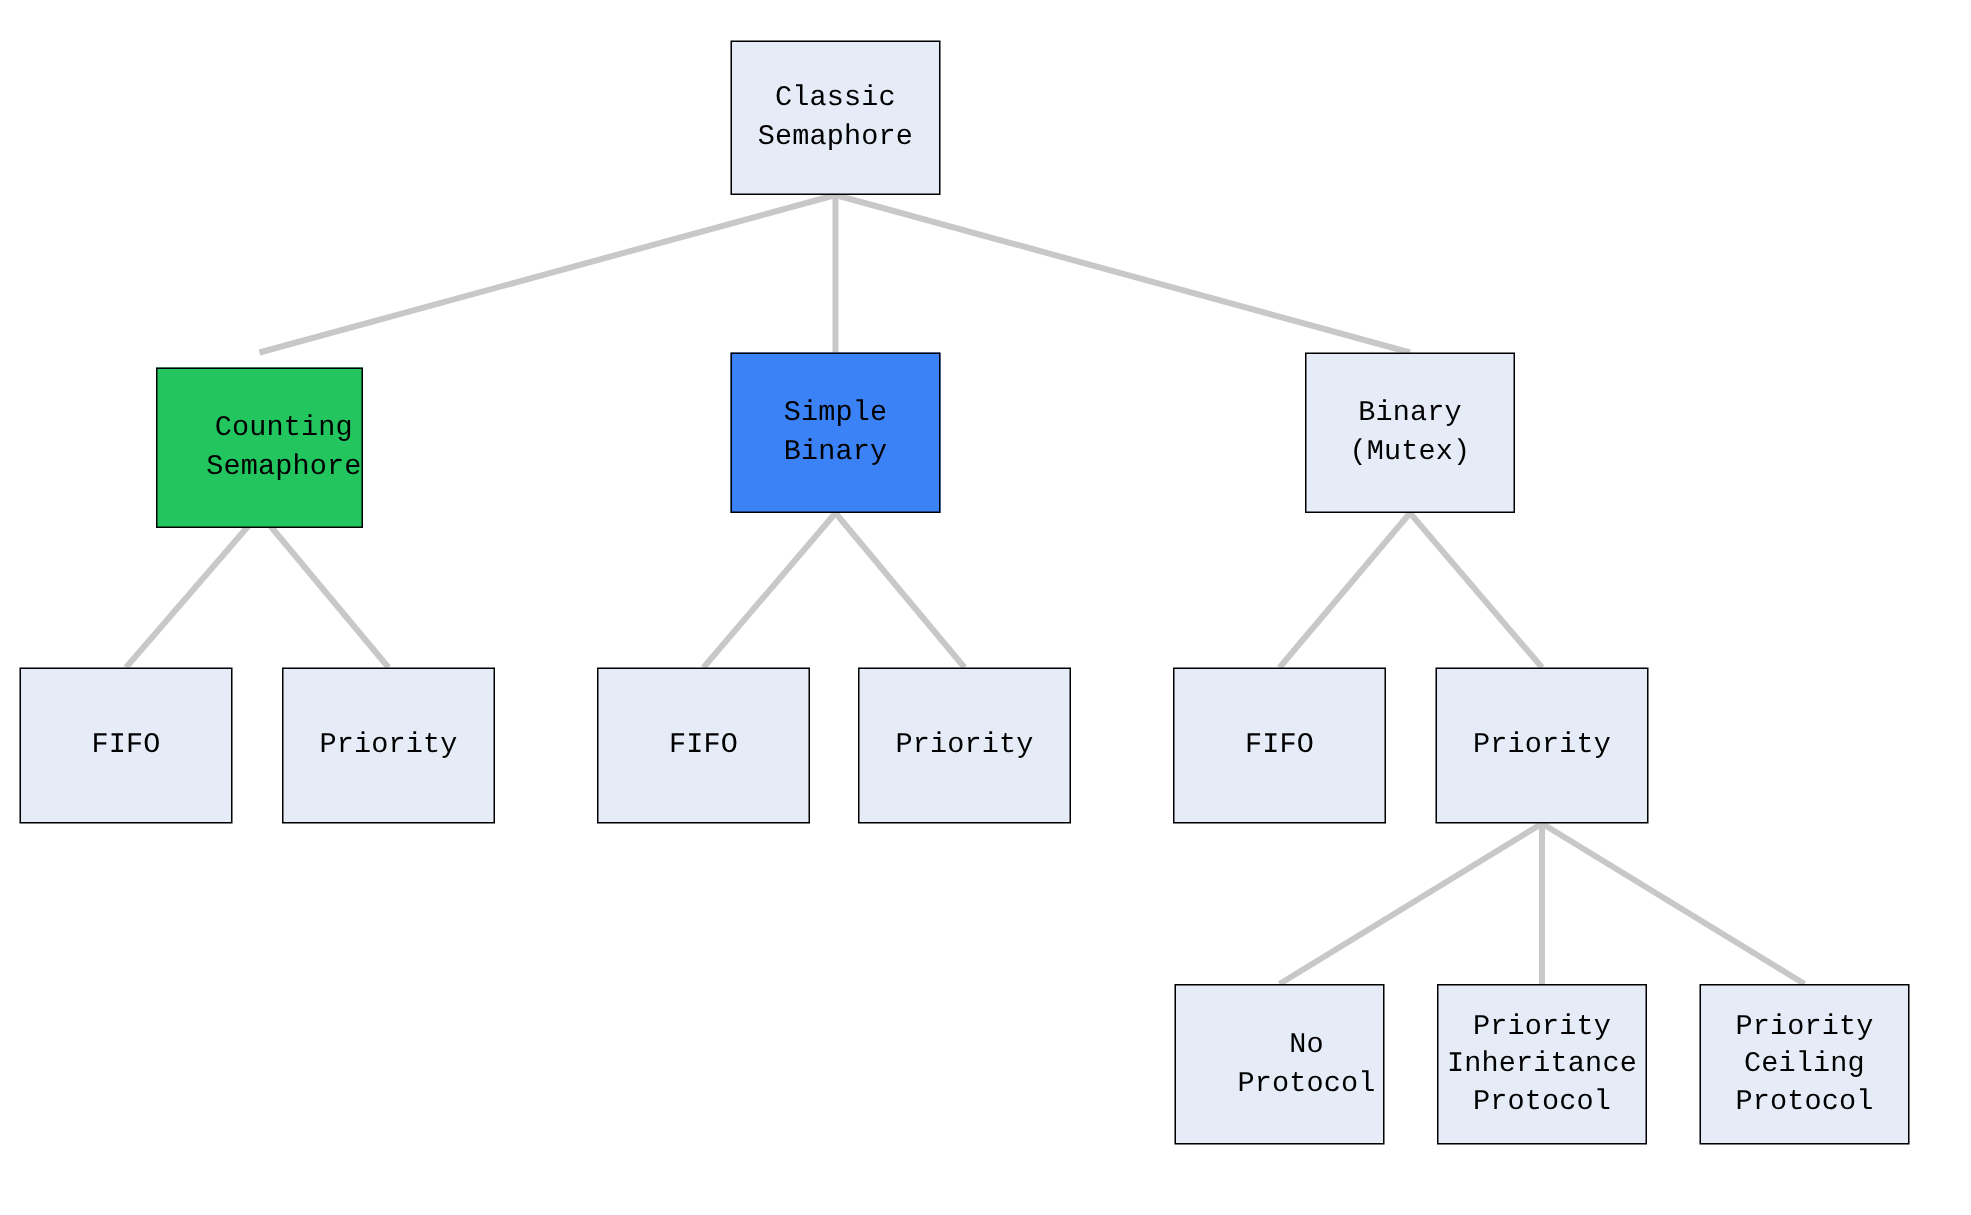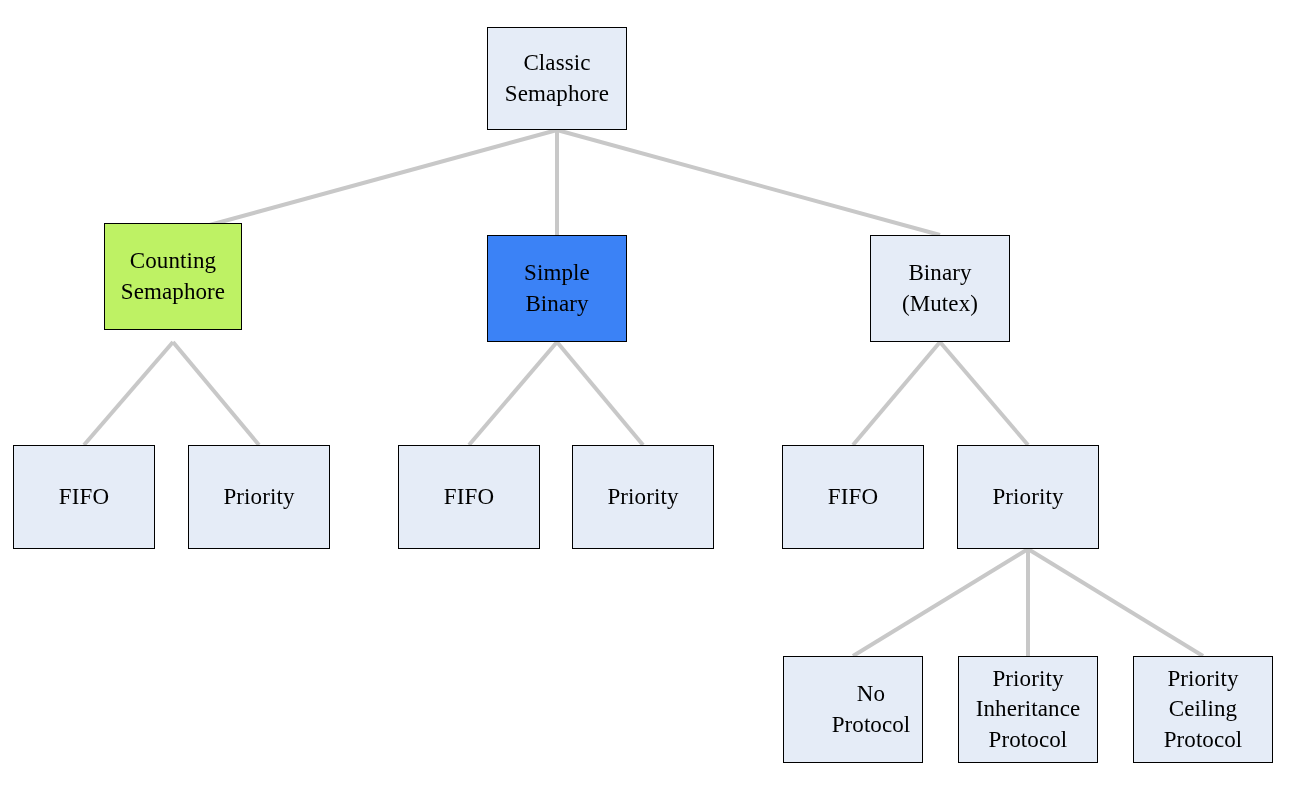--- a/index.html
+++ b/index.html
@@ -27,22 +27,22 @@
   .node {
     position: absolute;
     box-sizing: border-box;
     background: #e5ecf7;
     border: 1.5px solid #000000;
     display: flex;
     align-items: center;
     justify-content: center;
     text-align: center;
     color: #000000;
-    font-family: Liberation Serif, serif;
-    font-size: 23px;
+    font-family: Liberation Mono, monospace;
+    font-size: 19px;
     line-height: 1.32;
     letter-spacing: 0.1px;
     white-space: pre-line;
     z-index: 2;
   }
 </style>
 </head>
 <body>
 
 <div id="canvas">
@@ -56,21 +56,21 @@
       <line x1="557" y1="342" x2="643" y2="445" stroke="#c8c8c8" stroke-width="4" stroke-linecap="butt"></line>
       <line x1="940" y1="342" x2="853" y2="445" stroke="#c8c8c8" stroke-width="4" stroke-linecap="butt"></line>
       <line x1="940" y1="342" x2="1028" y2="445" stroke="#c8c8c8" stroke-width="4" stroke-linecap="butt"></line>
       <line x1="1028" y1="549" x2="853" y2="656" stroke="#c8c8c8" stroke-width="4" stroke-linecap="butt"></line>
       <line x1="1028" y1="549" x2="1028" y2="656" stroke="#c8c8c8" stroke-width="4" stroke-linecap="butt"></line>
       <line x1="1028" y1="549" x2="1203" y2="656" stroke="#c8c8c8" stroke-width="4" stroke-linecap="butt"></line>
     </svg>
   <div id="node-layer">
       <div class="node" style="left: 487px; top: 27px; width: 140px; height: 103px; background: rgb(229, 236, 247); border-color: rgb(0, 0, 0); color: rgb(0, 0, 0);"><span>Classic
 Semaphore</span></div>
-      <div class="node" style="left: 104px; top: 223px; width: 138px; height: 107px; background: #bef264; border-color: rgb(0, 0, 0); color: rgb(0, 0, 0);"><span>Counting
+      <div class="node" style="left: 104px; top: 245px; width: 138px; height: 107px; background: #22c55e; border-color: rgb(0, 0, 0); color: rgb(0, 0, 0); justify-content: flex-end;"><span>Counting
 Semaphore</span></div>
       <div class="node" style="left: 487px; top: 235px; width: 140px; height: 107px; background: #3b82f6; border-color: rgb(0, 0, 0); color: rgb(0, 0, 0);"><span>Simple
 Binary</span></div>
       <div class="node" style="left: 870px; top: 235px; width: 140px; height: 107px; background: rgb(229, 236, 247); border-color: rgb(0, 0, 0); color: rgb(0, 0, 0);"><span>Binary
 (Mutex)</span></div>
       <div class="node" style="left: 13px; top: 445px; width: 142px; height: 104px; background: rgb(229, 236, 247); border-color: rgb(0, 0, 0); color: rgb(0, 0, 0);"><span>FIFO</span></div>
       <div class="node" style="left: 188px; top: 445px; width: 142px; height: 104px; background: rgb(229, 236, 247); border-color: rgb(0, 0, 0); color: rgb(0, 0, 0);"><span>Priority</span></div>
       <div class="node" style="left: 398px; top: 445px; width: 142px; height: 104px; background: rgb(229, 236, 247); border-color: rgb(0, 0, 0); color: rgb(0, 0, 0);"><span>FIFO</span></div>
       <div class="node" style="left: 572px; top: 445px; width: 142px; height: 104px; background: rgb(229, 236, 247); border-color: rgb(0, 0, 0); color: rgb(0, 0, 0);"><span>Priority</span></div>
       <div class="node" style="left: 782px; top: 445px; width: 142px; height: 104px; background: rgb(229, 236, 247); border-color: rgb(0, 0, 0); color: rgb(0, 0, 0);"><span>FIFO</span></div>

